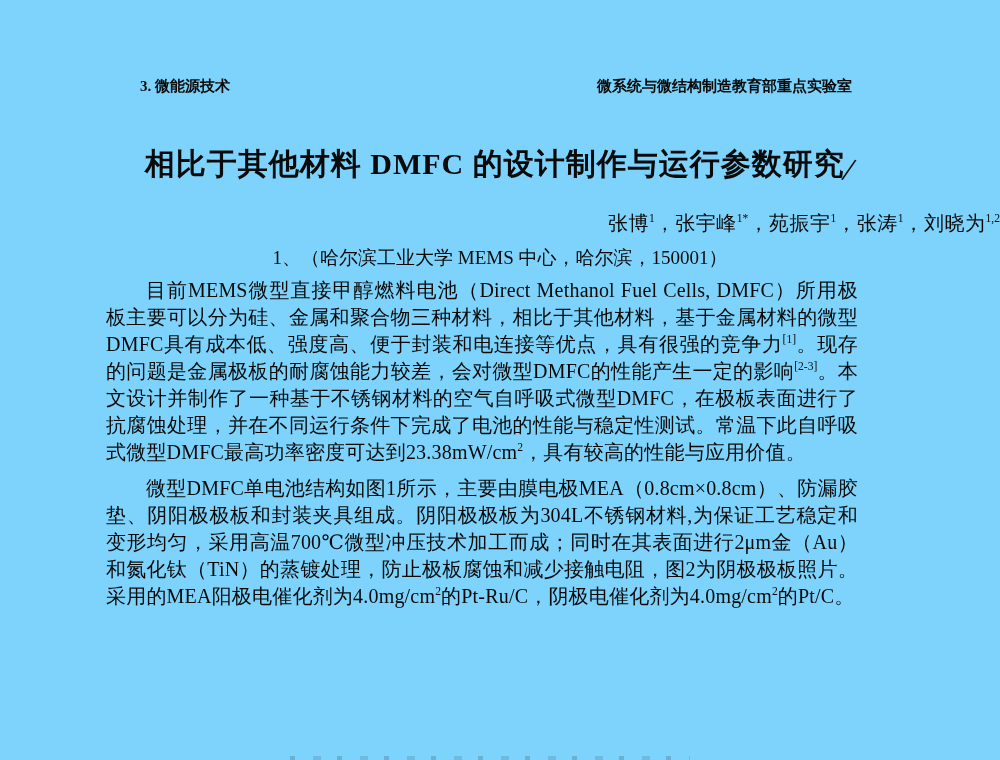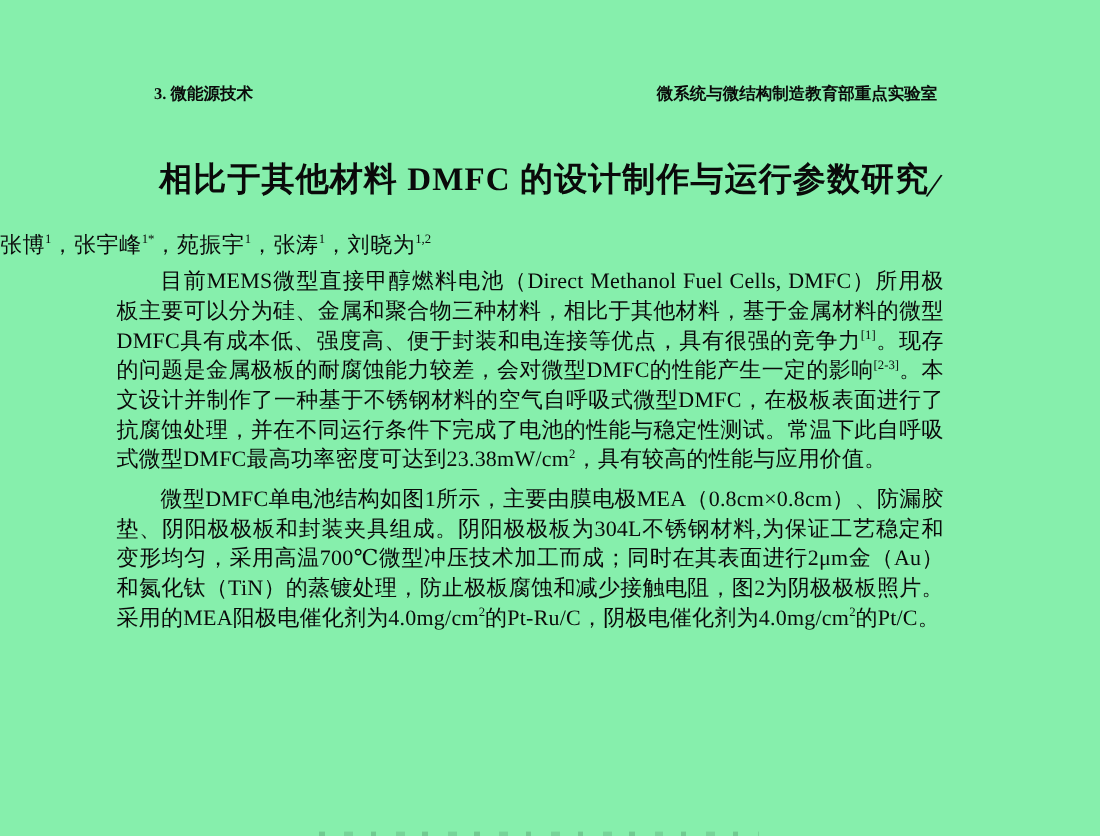--- a/index.html
+++ b/index.html
@@ -1,21 +1,21 @@
 <!DOCTYPE html>
 <html><head>
 <meta charset="utf-8">
 <style>
   html, body { margin: 0; padding: 0; background: #e8e8e8; }
   .page {
     position: relative;
     width: 1000px;
     height: 760px;
     margin: 0 auto;
-    background: #86efac;
+    background: #7dd3fc;
     overflow: hidden;
     color: #0a0a0a;
     font-family: "Liberation Serif", "DejaVu Serif", serif;
   }
   .header {
     display: flex;
     justify-content: space-between;
     align-items: baseline;
     margin: 0 148px 0 140px;
     padding-top: 76px;
@@ -33,21 +33,21 @@
     white-space: nowrap;
   }
   .title .slash {
     display: inline-block;
     transform: rotate(16deg) translate(1px, 7px);
     font-weight: 400;
     font-size: 34px;
   }
   .authors {
     margin-top: 22px;
-    text-align: left;
+    text-align: right;
     font-size: 20px;
     line-height: 28px;
     letter-spacing: 0.5px;
   }
   .affils {
     margin-top: 6px;
     text-align: center;
     font-size: 19px;
     line-height: 30px;
   }
@@ -93,20 +93,21 @@
     <span>微系统与微结构制造教育部重点实验室</span>
   </div>
 
   <div class="title">
     <span>相比于其他材料 DMFC 的设计制作与运行参数研究</span><span class="slash">/</span>
   </div>
 
   <div class="authors"><span>张博</span><sup>1</sup><span>，张宇峰</span><sup>1*</sup><span>，苑振宇</span><sup>1</sup><span>，张涛</span><sup>1</sup><span>，刘晓为</span><sup>1,2</sup></div>
 
   <div class="affils">
+    <div>1、（哈尔滨工业大学 MEMS 中心，哈尔滨，150001）</div>
   </div>
 
   <div class="body">
     <p><span>目前MEMS微型直接甲醇燃料电池（Direct Methanol Fuel Cells, DMFC）所用极板主要可以分为硅、金属和聚合物三种材料，相比于其他材料，基于金属材料的微型DMFC具有成本低、强度高、便于封装和电连接等优点，具有很强的竞争力</span><sup>[1]</sup><span>。现存的问题是金属极板的耐腐蚀能力较差，会对微型DMFC的性能产生一定的影响</span><sup>[2-3]</sup><span>。本文设计并制作了一种基于不锈钢材料的空气自呼吸式微型DMFC，在极板表面进行了抗腐蚀处理，并在不同运行条件下完成了电池的性能与稳定性测试。常温下此自呼吸式微型DMFC最高功率密度可达到23.38mW/cm</span><sup>2</sup><span>，具有较高的性能与应用价值。</span></p>
     <p><span>微型DMFC单电池结构如图1所示，主要由膜电极MEA（0.8cm×0.8cm）、防漏胶垫、阴阳极极板和封装夹具组成。阴阳极极板为304L不锈钢材料,为保证工艺稳定和变形均匀，采用高温700℃微型冲压技术加工而成；同时在其表面进行2μm金（Au）和氮化钛（TiN）的蒸镀处理，防止极板腐蚀和减少接触电阻，图2为阴极极板照片。采用的MEA阳极电催化剂为4.0mg/cm</span><sup>2</sup><span>的Pt-Ru/C，阴极电催化剂为4.0mg/cm</span><sup>2</sup><span>的Pt/C。</span></p>
   </div>
 
   <div class="cutoff"></div>
 
 </div>

